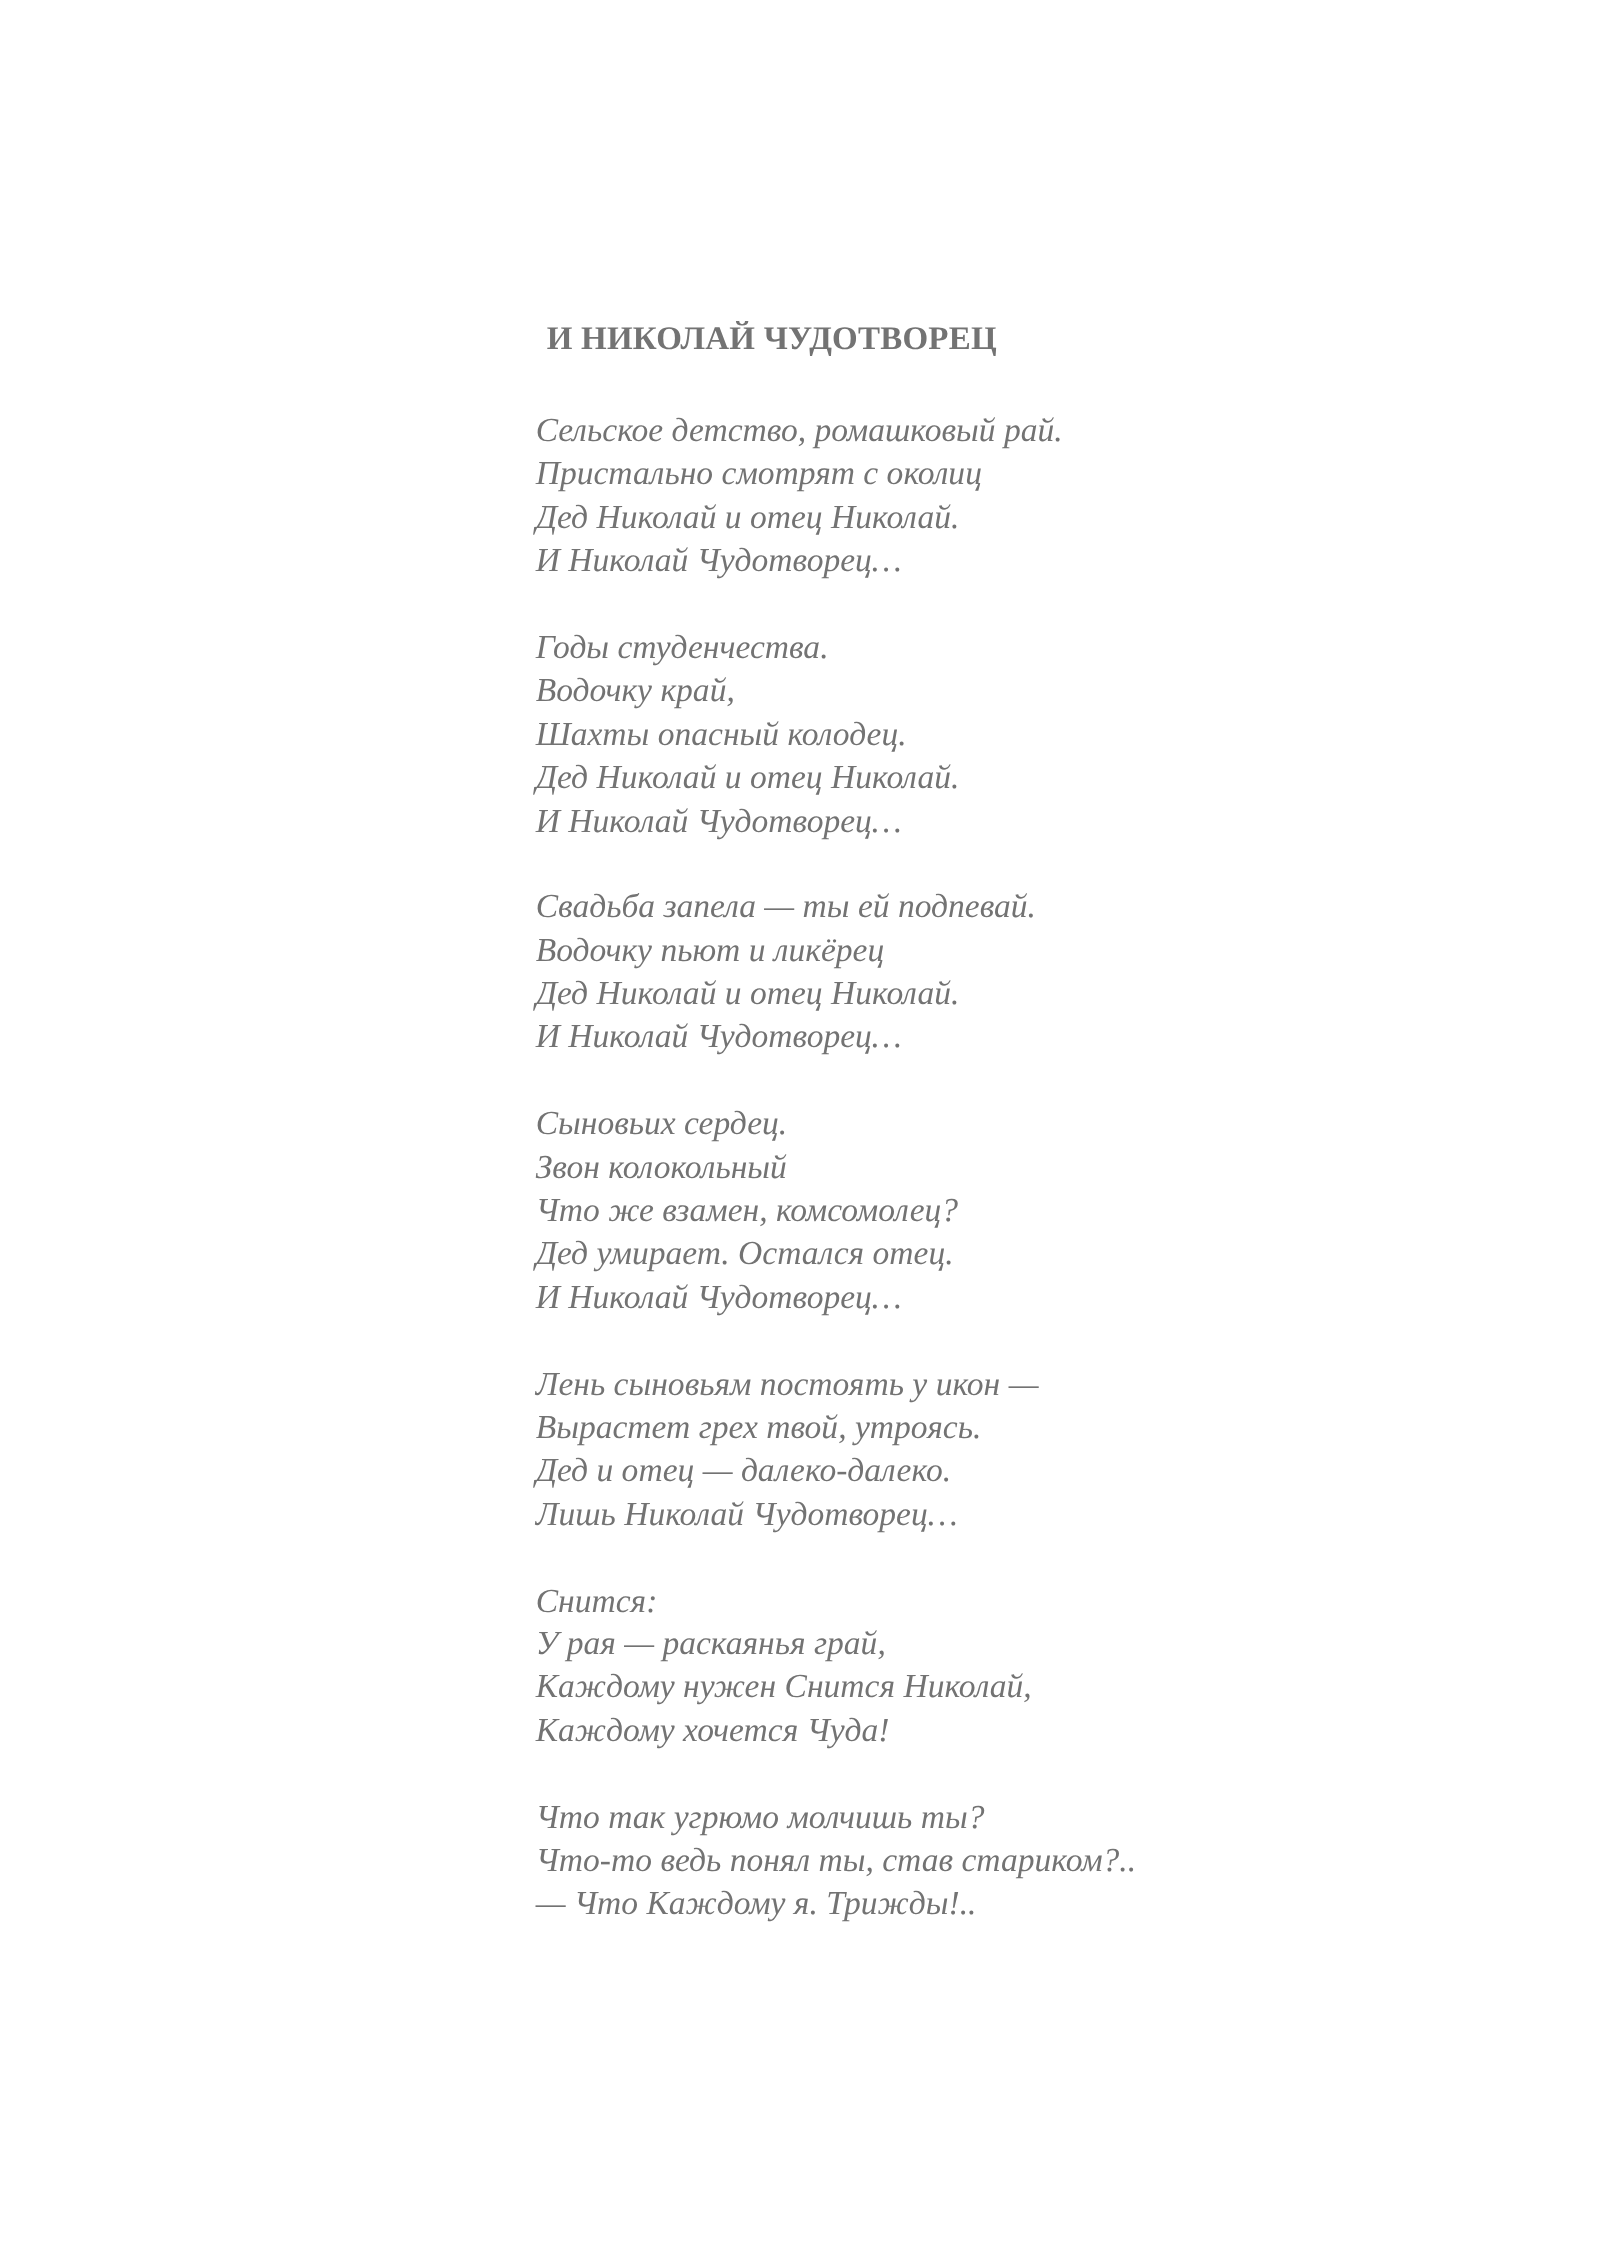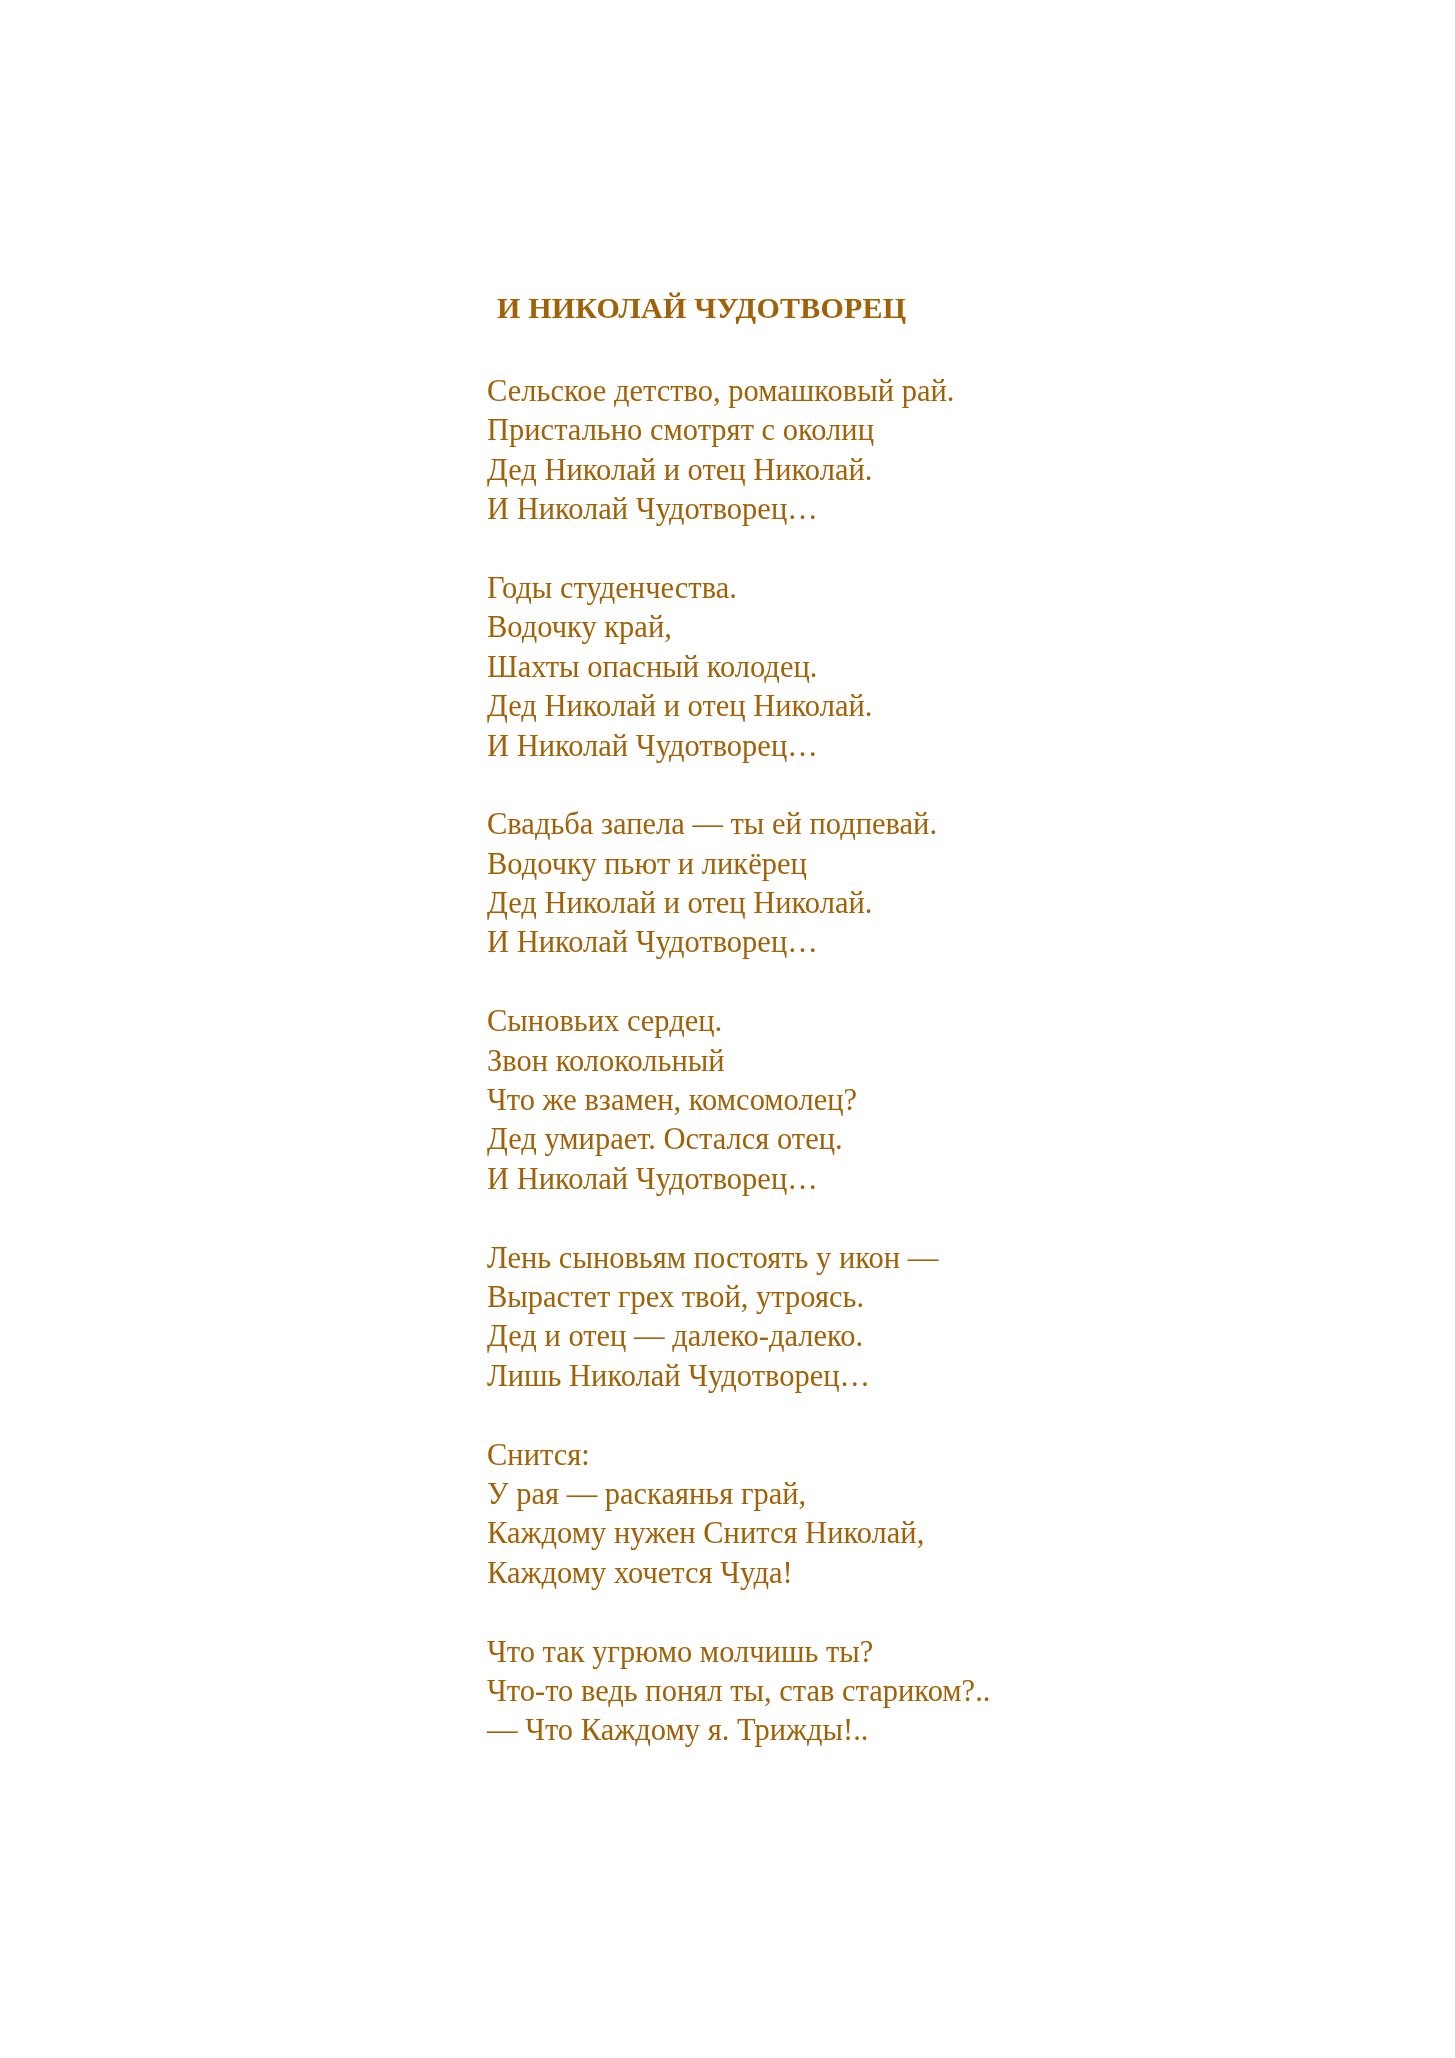--- a/index.html
+++ b/index.html
@@ -1,30 +1,30 @@
 <!DOCTYPE html>
 <html><head>
   <meta charset="utf-8">
   <style>
     html, body { margin: 0; padding: 0; background: #ffffff; }
     body { width: 1455px; height: 2058px; position: relative; overflow: hidden; }
     .page {
       position: absolute; left: 0; top: 0; width: 1455px; height: 2058px;
-      background: #ffffff; color: #a16207;
+      background: #ffffff; color: #737373;
       font-family: "Liberation Serif", "DejaVu Serif", serif;
     }
     .title {
       position: absolute; left: 497px; top: 290px;
       font-size: 30px; font-weight: bold; line-height: 36px;
       white-space: nowrap; letter-spacing: 0.2px;
     }
     .poem {
       position: absolute; left: 487px; top: 372px;
     }
-    .stanza { margin: 0 0 39.4px 0; }
+    .stanza { margin: 0 0 39.4px 0; font-style: italic; }
     .line {
       font-size: 30.5px; line-height: 39.4px; height: 39.4px;
       white-space: nowrap;
     }
   </style>
 </head>
 <body>
 
 <div class="page">
   <div class="title">И НИКОЛАЙ ЧУДОТВОРЕЦ</div>

